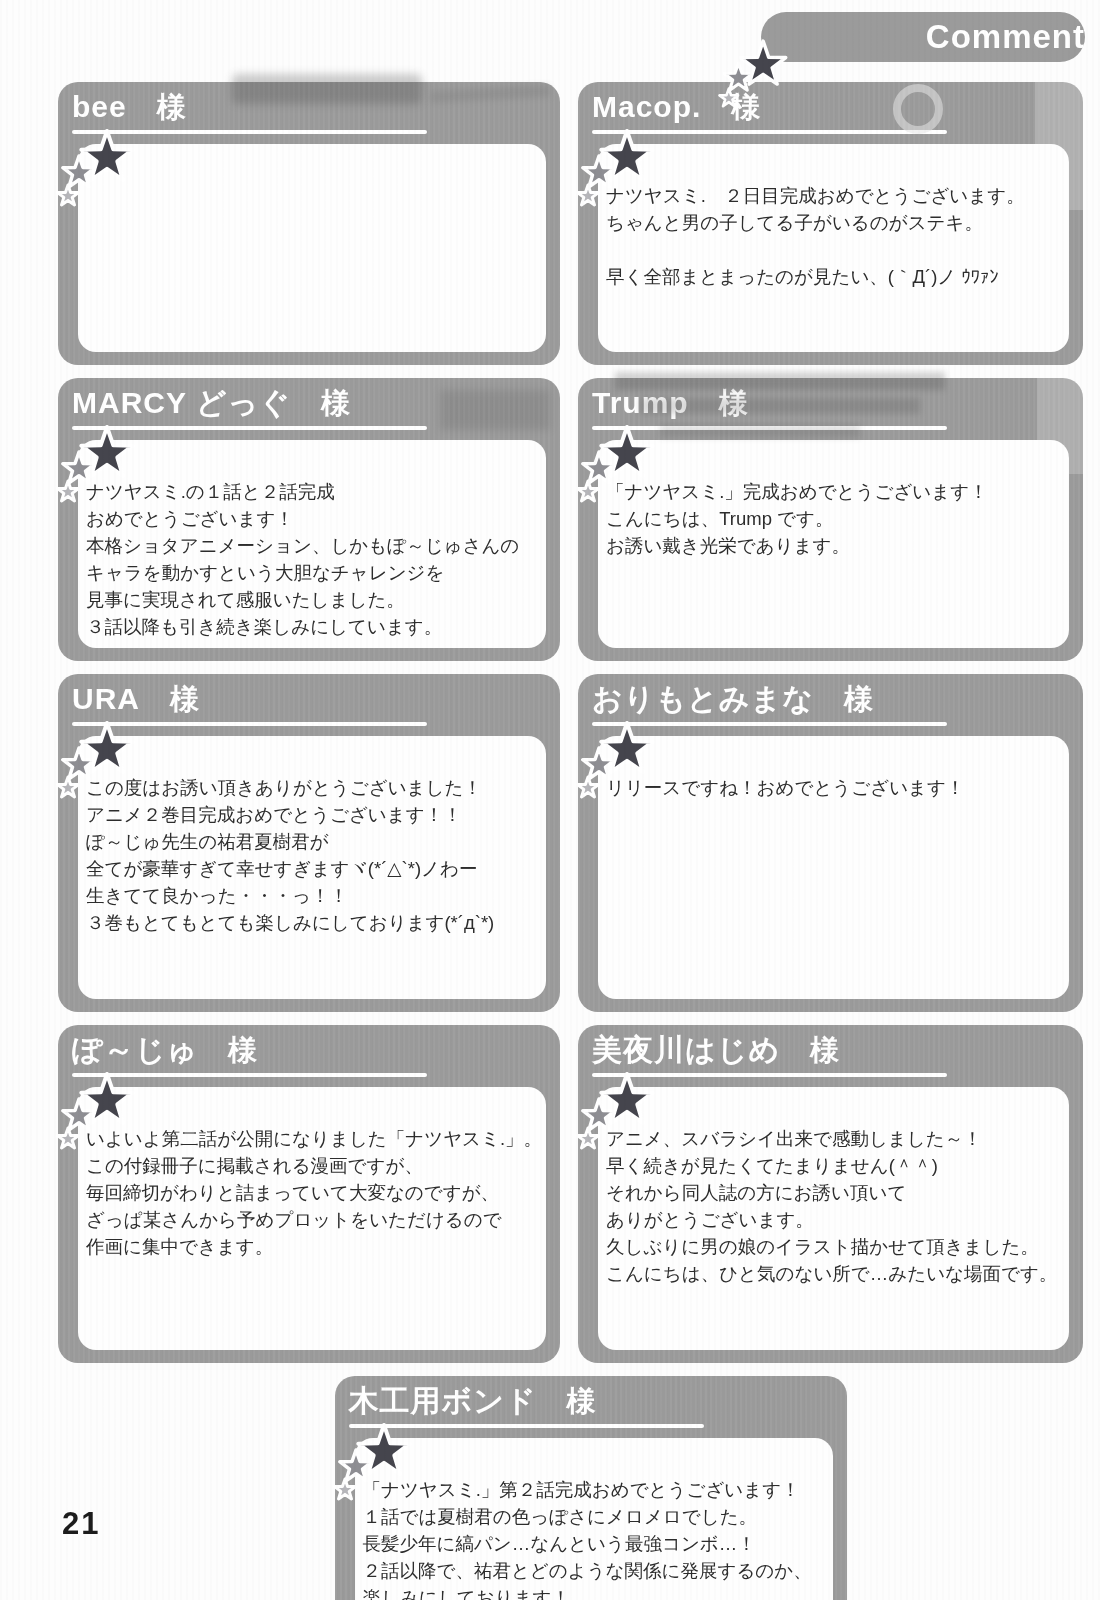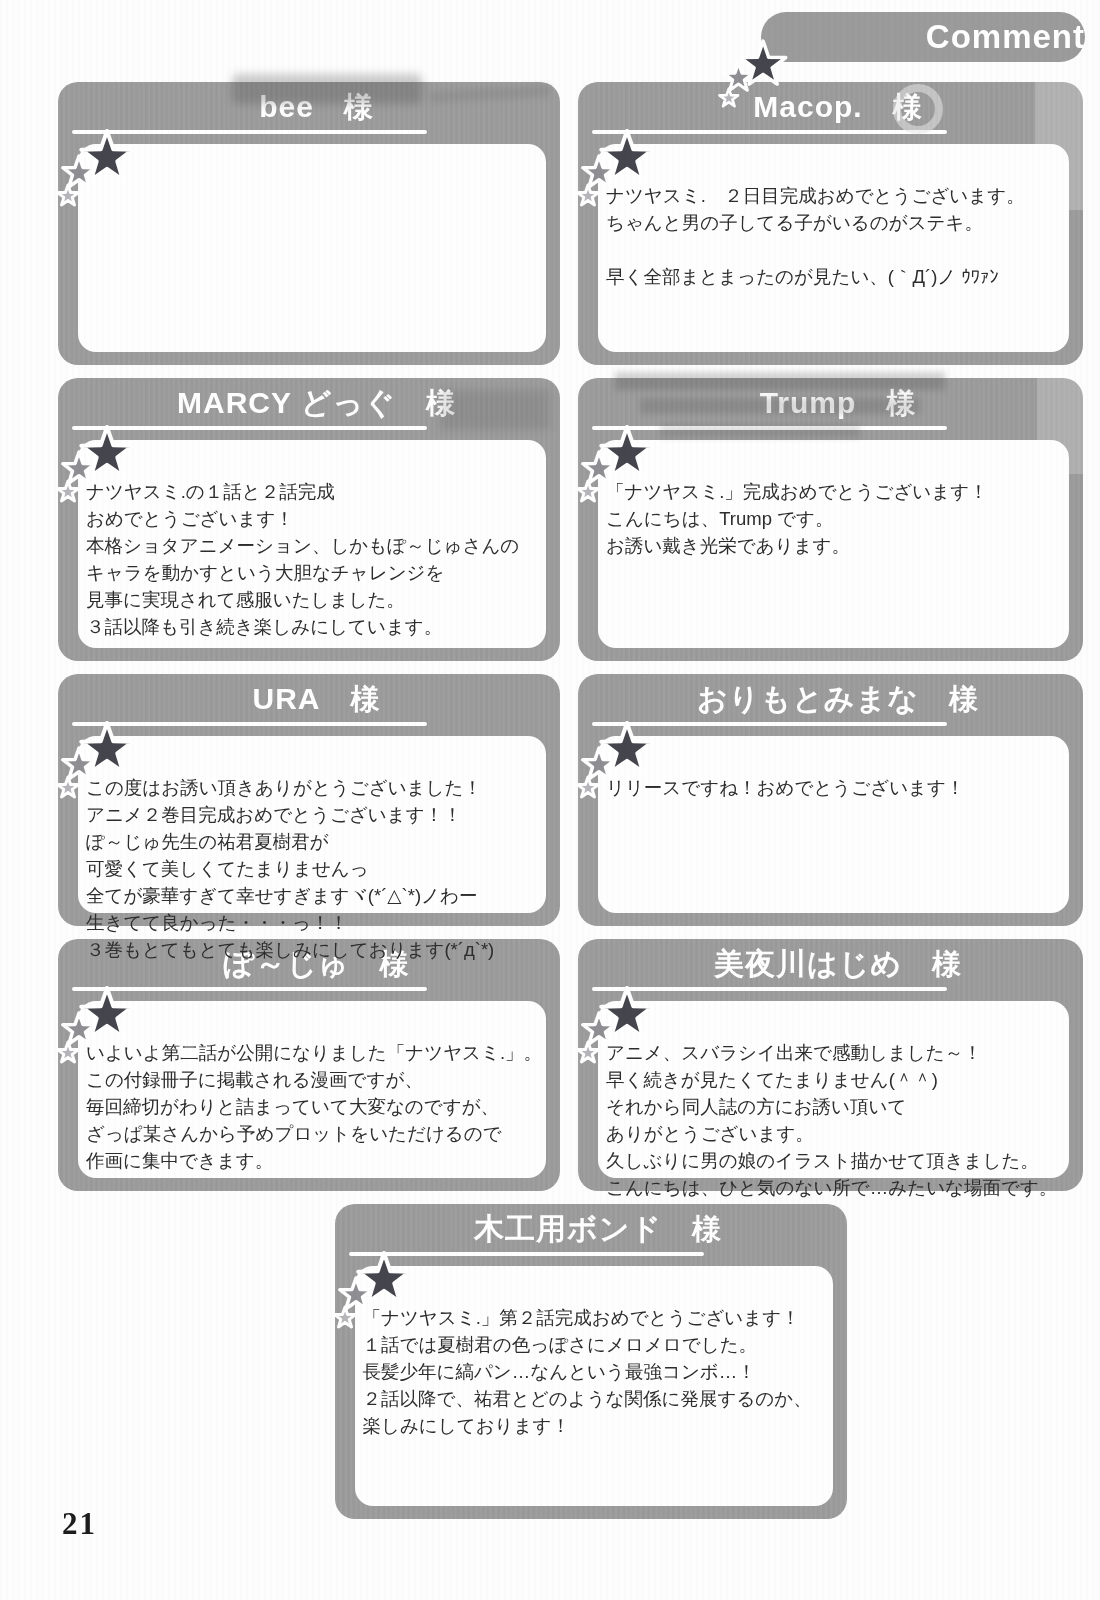--- a/index.html
+++ b/index.html
@@ -27,46 +27,46 @@
   
   .comments-grid{
     position:absolute;left:58px;top:82px;width:1025px;
     display:grid;grid-template-columns:502px 505px;
     column-gap:18px;row-gap:13px;z-index:1;
   }
   .comment-box{
     position:relative;height:283px;background:#9a9a9a;border-radius:20px;
     background-image:repeating-linear-gradient(90deg,rgba(255,255,255,0.05) 0 2px,transparent 2px 5px);
   }
-  .comment-box:nth-child(n+5){height:252px;}
+  .comment-box:nth-child(n+5){height:338px;}
   .comment-box:last-child{
     grid-column:1 / 3;height:315px;width:512px;justify-self:center;
     transform:translateX(20px);
   }
-  .box-header{display:flex;align-items:flex-start;padding:8px 0 0 14px;justify-content:center;}
+  .box-header{display:flex;align-items:flex-start;padding:8px 0 0 14px;}
   .box-name{color:#fff;font-size:30px;font-weight:bold;letter-spacing:1px;line-height:34px;}
   .box-honorific{color:#fff;font-size:29px;font-weight:bold;margin-left:30px;line-height:34px;}
   .name-underline{
     position:absolute;left:14px;top:48px;width:355px;height:4px;
     background:#ffffff;border-radius:2px;
   }
   .white-panel{
     position:absolute;left:20px;right:14px;top:62px;bottom:13px;
     background:#fefefe;border-radius:18px;
   }
   .comment-body{
     position:absolute;left:28px;right:24px;top:100px;bottom:18px;
     color:#2d2d2d;font-size:18.5px;line-height:27px;z-index:2;
   }
   .line{min-height:27px;white-space:nowrap;}
   .stars{position:absolute;left:-4px;top:44px;z-index:3;}
   
   .page-number{
     position:absolute;left:62px;top:1506px;
-    font-size:31px;font-weight:bold;color:#1c1c1c;letter-spacing:2px;font-family:Liberation Serif, serif;
+    font-size:31px;font-weight:bold;color:#1c1c1c;letter-spacing:2px;
   }
   
   .artifact{position:absolute;pointer-events:none;z-index:4;}
   .a-bee-smudge{left:232px;top:74px;width:190px;height:30px;background:#4a4a4a;opacity:.28;filter:blur(4px);border-radius:6px;}
   .a-bee-smudge2{left:430px;top:88px;width:120px;height:12px;background:#6a6a6a;opacity:.2;filter:blur(3px);transform:rotate(-3deg);}
   .a-macop-corner{left:1035px;top:82px;width:50px;height:128px;background:rgba(255,255,255,.22);border-radius:0 20px 0 0;}
   .a-macop-ring{left:893px;top:84px;width:34px;height:34px;border:8px solid rgba(230,230,230,.55);border-radius:50%;}
   .a-trump-corner{left:1037px;top:378px;width:48px;height:96px;background:rgba(255,255,255,.2);border-radius:0 20px 0 0;}
   .a-trump-bleed1{left:615px;top:372px;width:330px;height:18px;background:#3e3e3e;opacity:.22;filter:blur(3px);}
   .a-trump-bleed2{left:640px;top:398px;width:280px;height:16px;background:#3e3e3e;opacity:.18;filter:blur(3px);}
@@ -171,21 +171,20 @@
     <div class="box-header">
       <span class="box-name">URA</span>
       <span class="box-honorific">様</span>
     </div>
     <div class="name-underline"></div>
     <div class="white-panel"></div>
     <div class="comment-body">
         <div class="line">この度はお誘い頂きありがとうございました！</div>
         <div class="line">アニメ２巻目完成おめでとうございます！！</div>
         <div class="line">ぽ～じゅ先生の祐君夏樹君が</div>
-        <div class="line">可愛くて美しくてたまりませんっ</div>
         <div class="line">全てが豪華すぎて幸せすぎますヾ(*´△`*)ノわー</div>
         <div class="line">生きてて良かった・・・っ！！</div>
         <div class="line">３巻もとてもとても楽しみにしております(*´д`*)</div>
       </div>
 
   <svg class="stars" width="86" height="86" viewBox="-6 0 86 86" aria-hidden="true">
     <polygon points="8,59 10.6,66.4 18.5,66.6 12.2,71.4 14.5,78.9 8,74.4 1.5,78.9 3.8,71.4 -2.5,66.6 5.4,66.4" fill="#b6b6ba" stroke="#ffffff" stroke-width="3" stroke-linejoin="round"></polygon>
     <polygon points="19,30 23,41.5 35.2,41.7 25.5,49.1 29,60.8 19,53.8 9,60.8 12.5,49.1 2.8,41.7 15,41.5" fill="#8e8e93" stroke="#ffffff" stroke-width="3.5" stroke-linejoin="round"></polygon>
     <polygon points="47,5 53.3,23.3 72.7,23.7 57.3,35.3 62.9,53.8 47,42.8 31.1,53.8 36.7,35.3 21.3,23.7 40.7,23.3" fill="#45454d" stroke="#ffffff" stroke-width="4" stroke-linejoin="round"></polygon>
   </svg>

